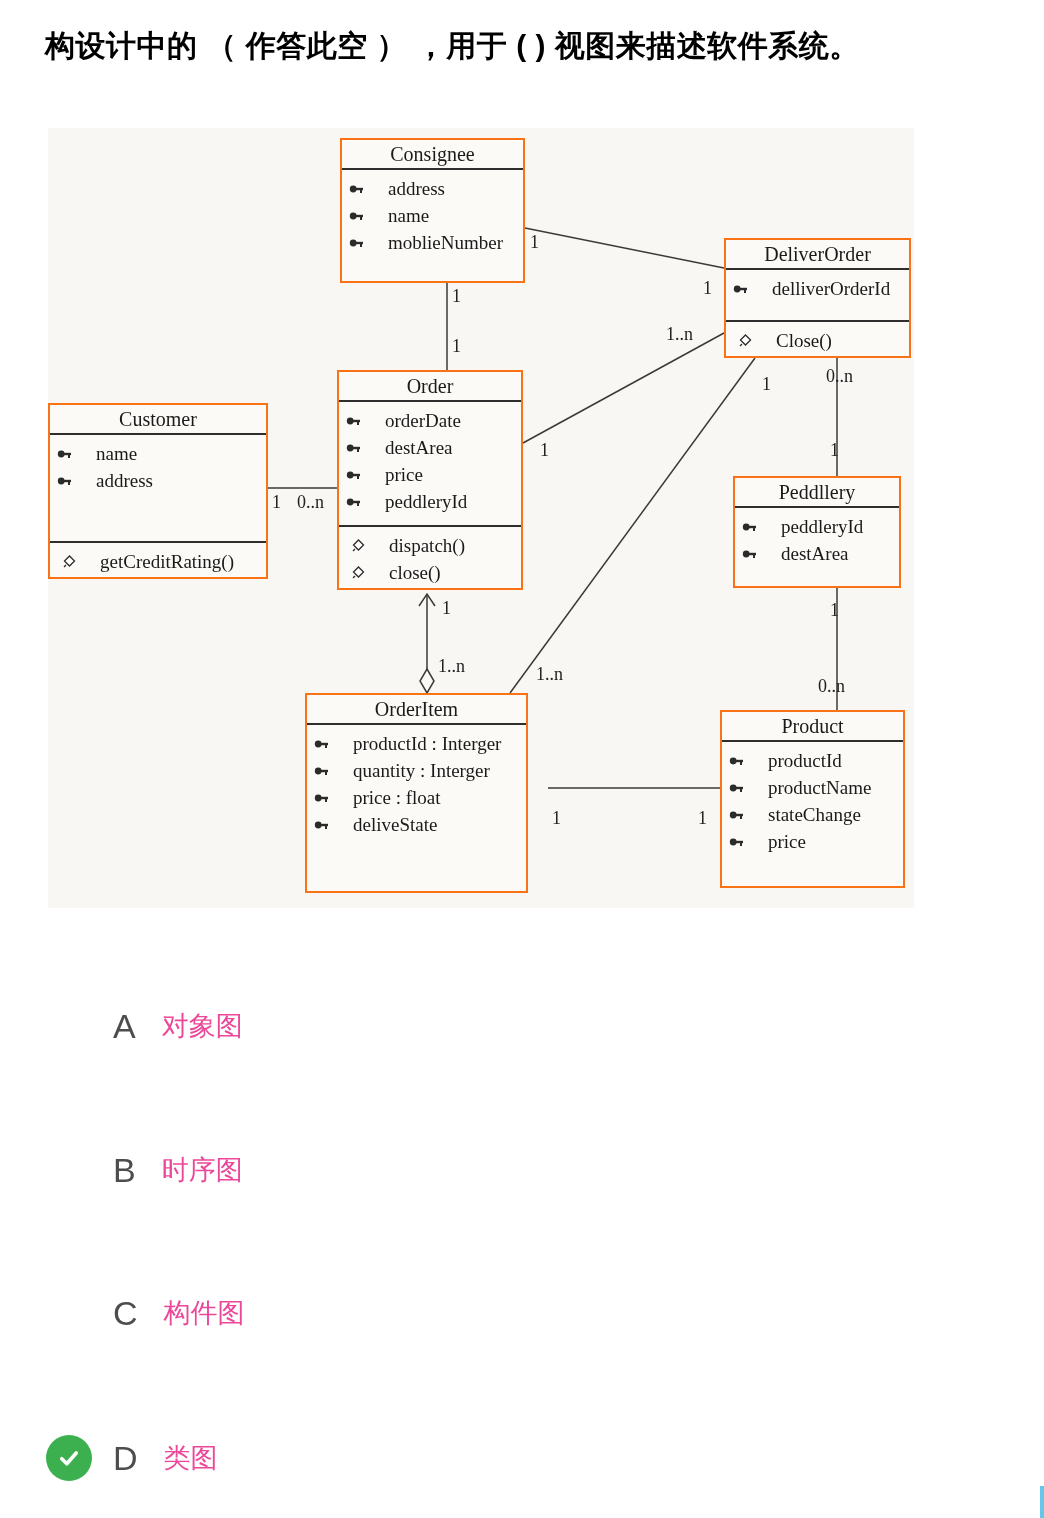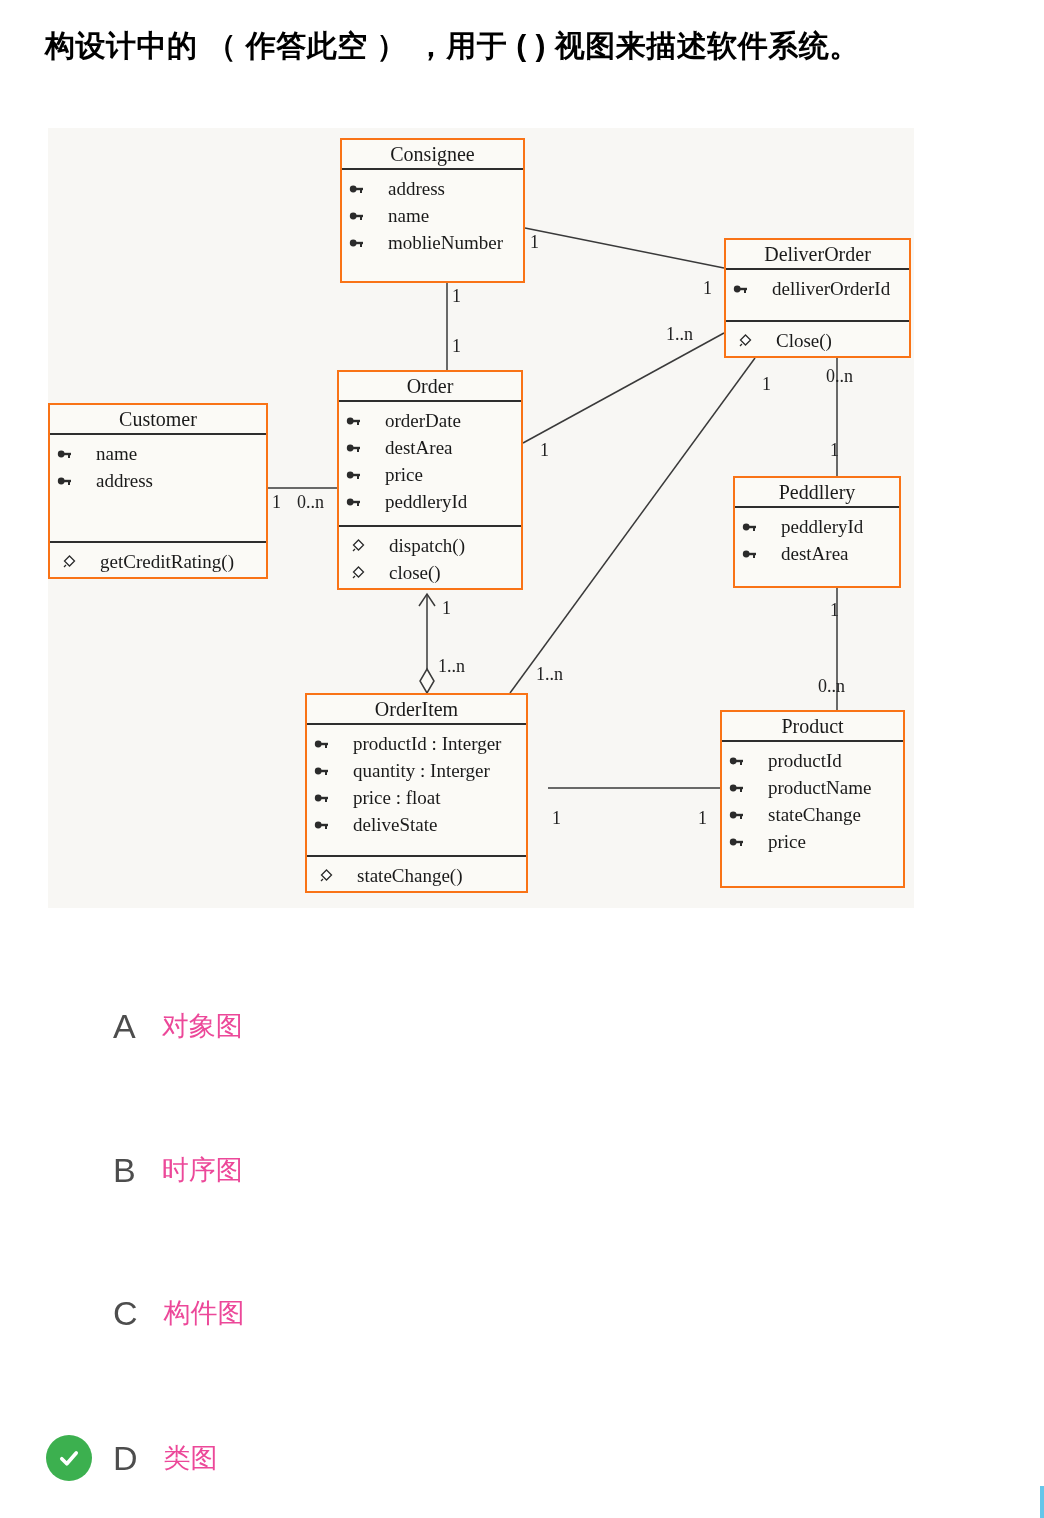--- a/index.html
+++ b/index.html
@@ -313,31 +313,20 @@
         </div>
       <div class="uml-row">
           <span class="attr-icon">
             <svg width="15" height="12" viewBox="0 0 15 12">
               <circle cx="4.2" cy="6" r="3.4" fill="#2b2b2b"></circle>
               <rect x="6.5" y="4.8" width="7.5" height="2.4" fill="#2b2b2b"></rect>
               <rect x="11" y="7" width="2" height="3" fill="#2b2b2b"></rect>
             </svg>
           </span>
           <span>deliveState</span>
-        </div>
-    </div>
-    <div class="uml-ops">
-      <div class="uml-row">
-          <span class="op-icon">
-            <svg width="13" height="13" viewBox="0 0 13 13">
-              <path d="M6.5 1 L11.5 6 L6.5 11 L1.5 6 Z" fill="#ffffff" stroke="#2b2b2b" stroke-width="1.3"></path>
-              <line x1="3" y1="10" x2="1" y2="12" stroke="#2b2b2b" stroke-width="1.3"></line>
-            </svg>
-          </span>
-          <span>stateChange()</span>
         </div>
     </div>
   </div>
 
   <div class="uml-class" style="left:672px; top:582px; width:185px; height:178px;">
     <div class="uml-title">Product</div>
     <div class="uml-attrs">
       <div class="uml-row">
           <span class="attr-icon">
             <svg width="15" height="12" viewBox="0 0 15 12">

